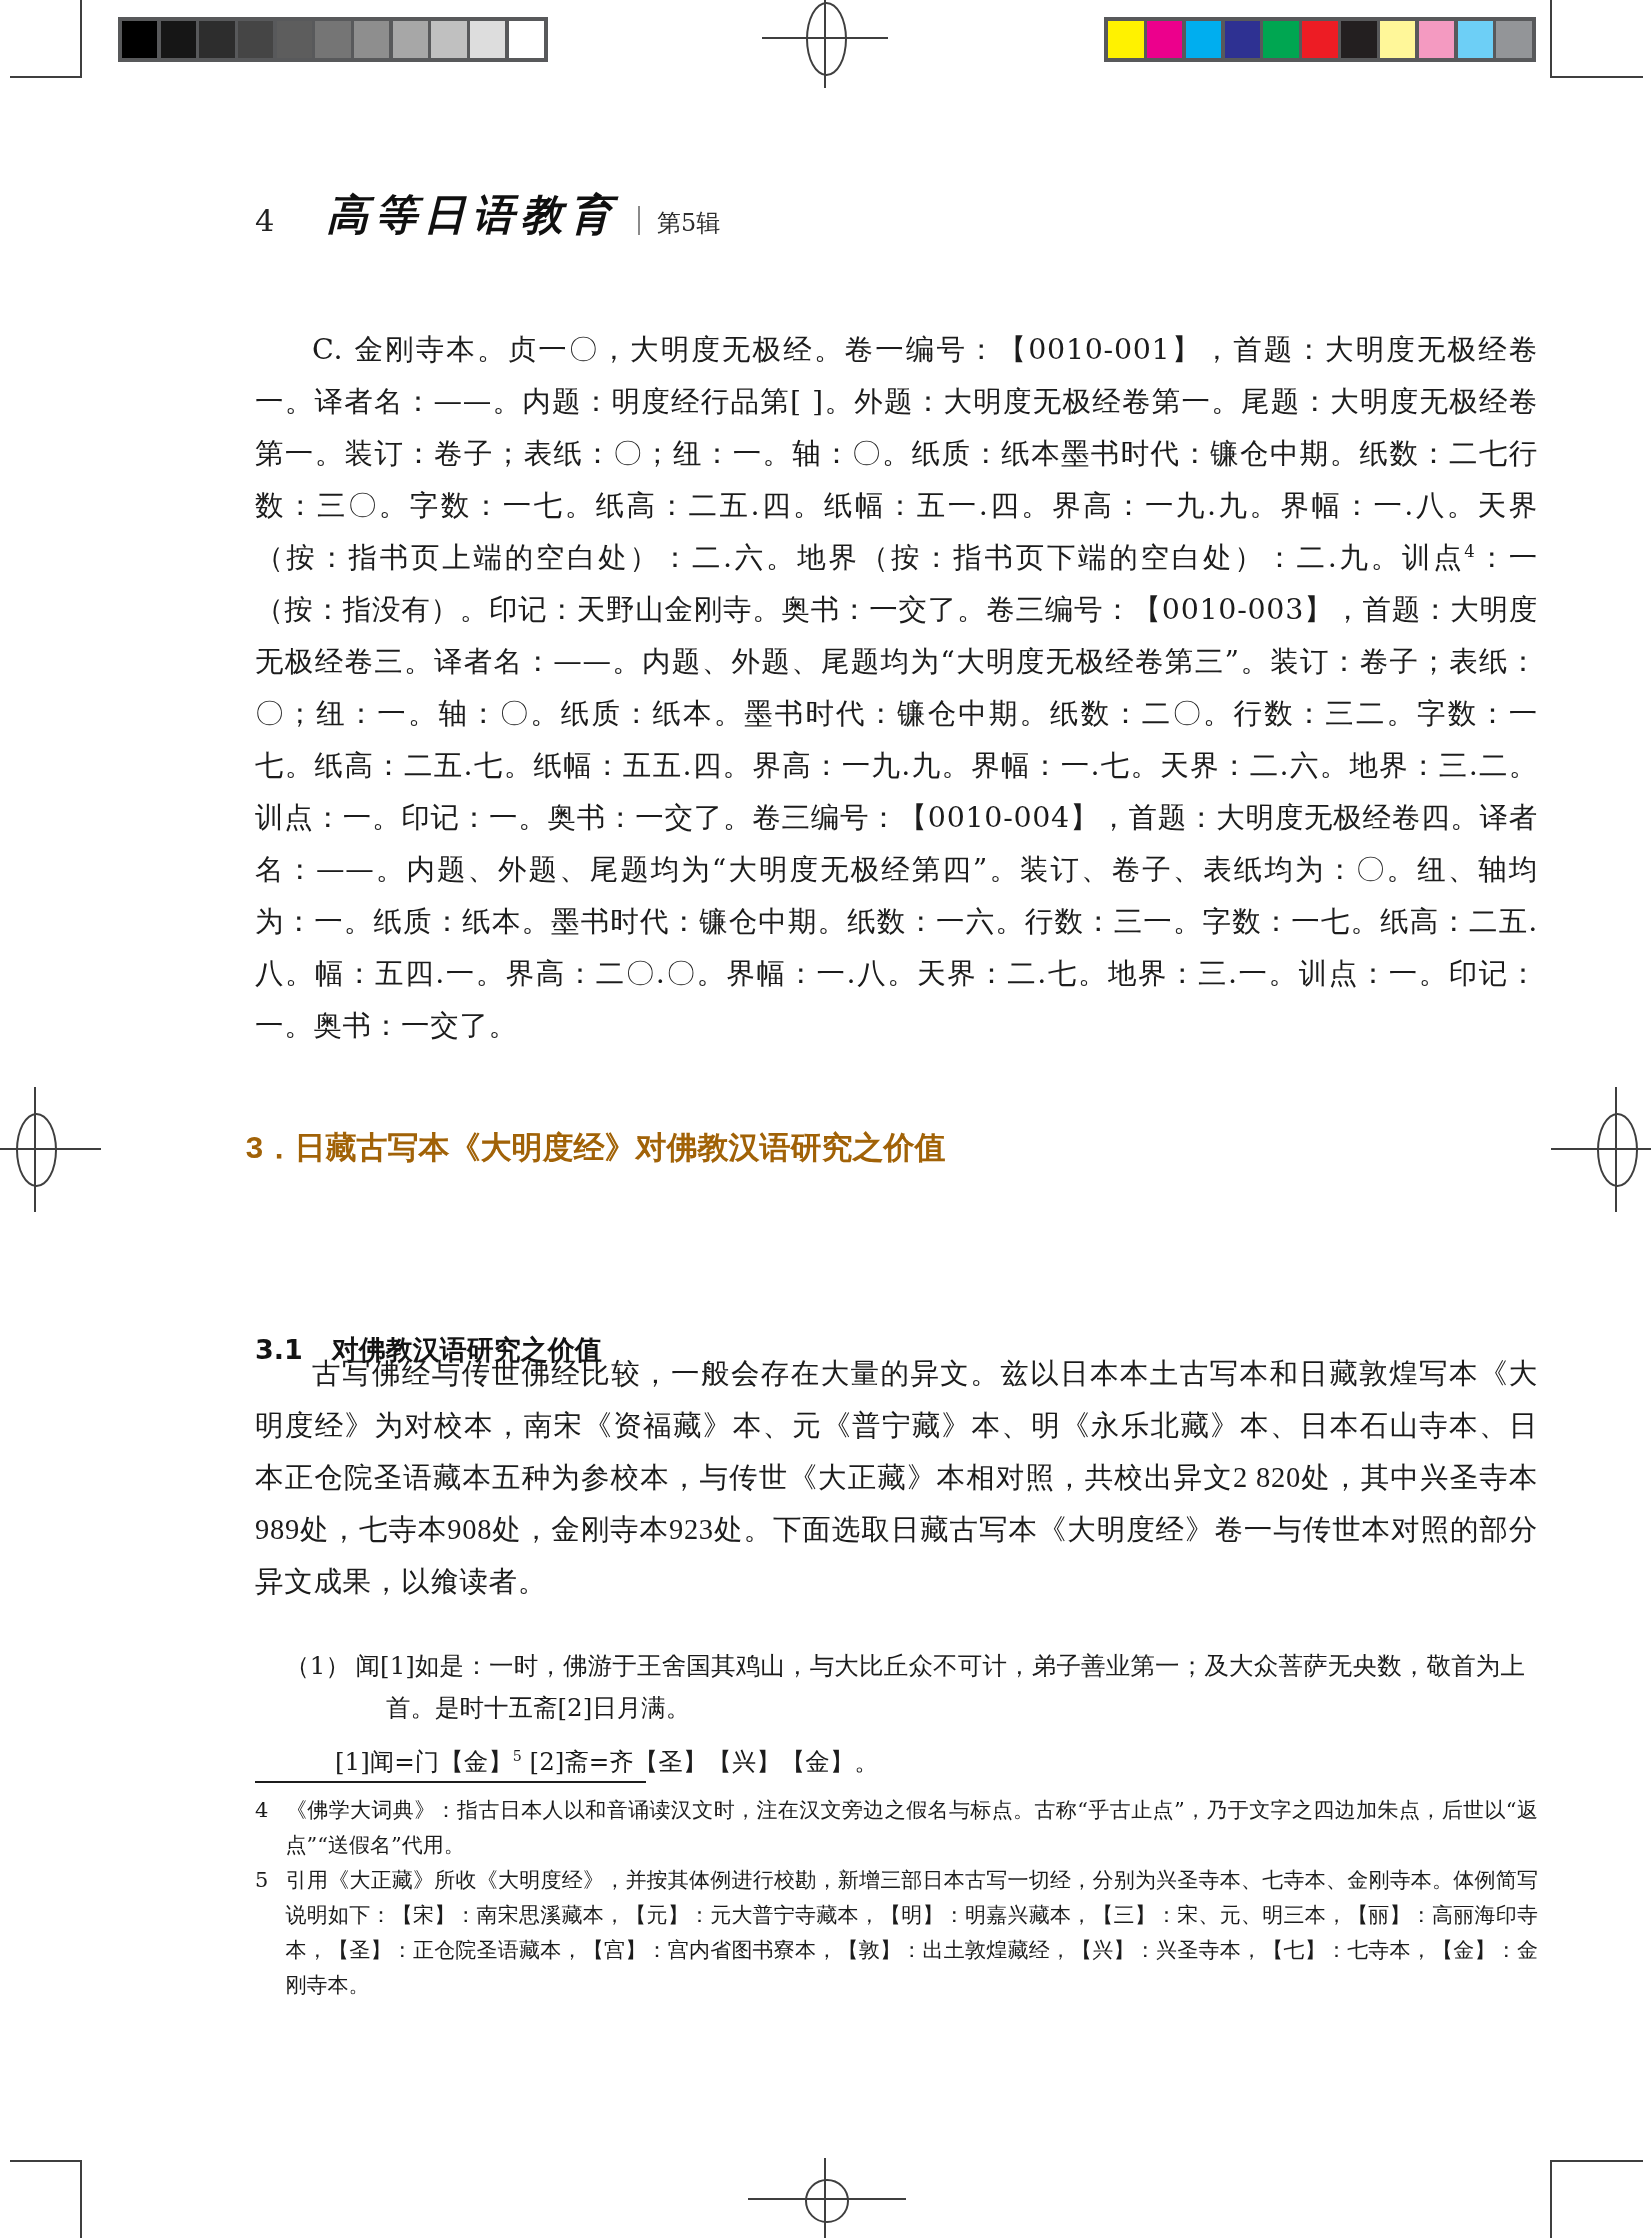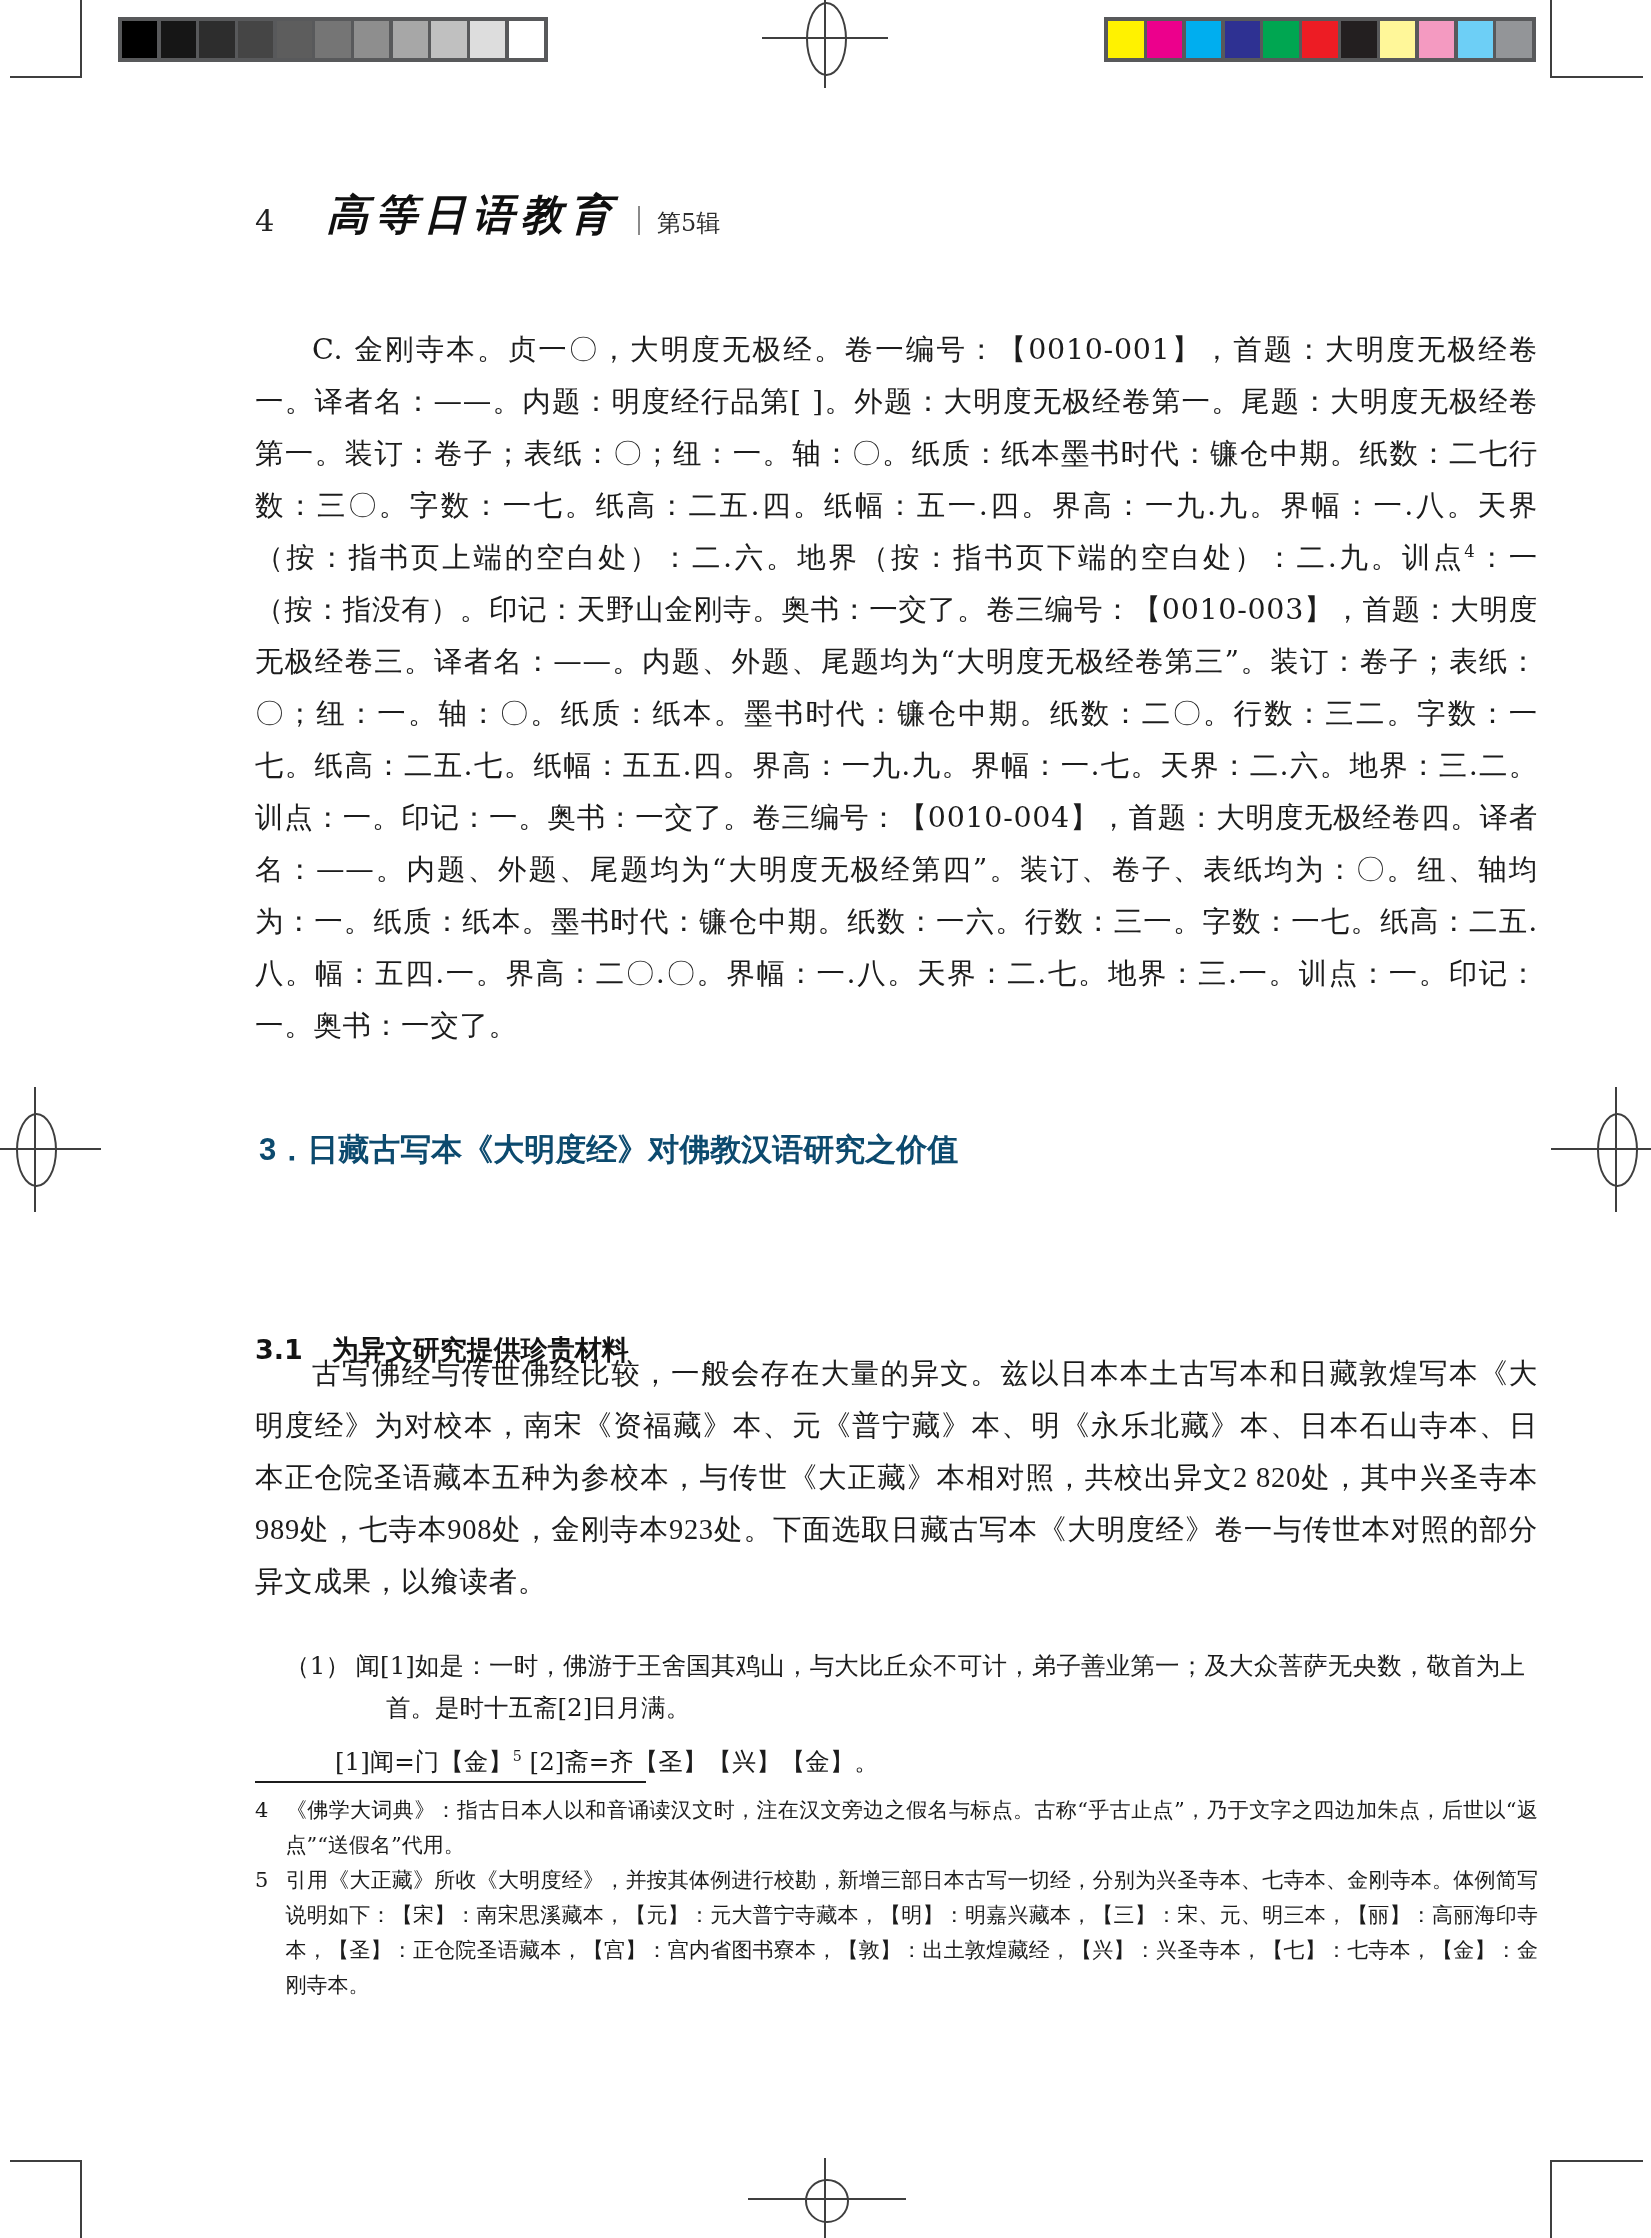--- a/index.html
+++ b/index.html
@@ -31,23 +31,23 @@
     font-size:42px; font-weight:bold; font-style:italic;
     letter-spacing:6.6px; line-height:1; margin-left:52px; color:#101010;
   }
   .header-divider { width:2px; height:29px; background:#8a8a8a; margin:0 17px 1.3px 20px; }
   .issue-label { font-size:24px; color:#2e2e2e; line-height:1.1; }
   
   .blk { position:absolute; left:255px; width:1283px; text-align:justify; }
   .para { font-size:28.5px; line-height:52px; letter-spacing:0.7px; text-indent:2em; margin:0; }
   sup.fnref { font-size:0.58em; vertical-align:super; line-height:0; }
   .section-heading {
-    position:absolute; left:259px; width:1283px; margin:0;
-    font-family:Liberation Sans, sans-serif;
-    font-weight:bold; font-size:31px; line-height:1.2; color:#0c4a6e;
+    position:absolute; left:245px; width:1283px; margin:0;
+    font-family:Liberation Mono, monospace;
+    font-weight:bold; font-size:31px; line-height:1.2; color:#a16207;
   }
   .sub-heading {
     position:absolute; left:255px; width:1283px; margin:0;
     font-family:"DejaVu Sans","Liberation Sans",sans-serif;
     font-weight:bold; font-size:27px; line-height:1.2; color:#141414;
     display:flex;
   }
   .sub-heading .num { margin-right:29px; }
   
   .example { position:absolute; left:285px; width:1240px; text-align:justify; }
@@ -130,21 +130,21 @@
   <div class="blk" style="top:324px;">
     <p class="para"><span>C. 金刚寺本。贞一〇，大明度无极经。卷一编号：【0010-001】，首题：大明度无极经卷一。译者名：——。内题：明度经行品第[ ]。外题：大明度无极经卷第一。尾题：大明度无极经卷第一。装订：卷子；表纸：〇；纽：一。轴：〇。纸质：纸本墨书时代：镰仓中期。纸数：二七行数：三〇。字数：一七。纸高：二五.四。纸幅：五一.四。界高：一九.九。界幅：一.八。天界（按：指书页上端的空白处）：二.六。地界（按：指书页下端的空白处）：二.九。训点</span><sup class="fnref">4</sup><span>：一（按：指没有）。印记：天野山金刚寺。奥书：一交了。卷三编号：【0010-003】，首题：大明度无极经卷三。译者名：——。内题、外题、尾题均为“大明度无极经卷第三”。装订：卷子；表纸：〇；纽：一。轴：〇。纸质：纸本。墨书时代：镰仓中期。纸数：二〇。行数：三二。字数：一七。纸高：二五.七。纸幅：五五.四。界高：一九.九。界幅：一.七。天界：二.六。地界：三.二。训点：一。印记：一。奥书：一交了。卷三编号：【0010-004】，首题：大明度无极经卷四。译者名：——。内题、外题、尾题均为“大明度无极经第四”。装订、卷子、表纸均为：〇。纽、轴均为：一。纸质：纸本。墨书时代：镰仓中期。纸数：一六。行数：三一。字数：一七。纸高：二五.八。幅：五四.一。界高：二〇.〇。界幅：一.八。天界：二.七。地界：三.一。训点：一。印记：一。奥书：一交了。</span></p>
   </div>
 
 
   <h2 class="section-heading" style="top:1131px;">3．日藏古写本《大明度经》对佛教汉语研究之价值</h2>
 
 
   <h3 class="sub-heading" style="top:1334px;">
     <span class="num">3.1</span>
-    <span>为异文研究提供珍贵材料</span>
+    <span>对佛教汉语研究之价值</span>
   </h3>
 
   <div class="blk" style="top:1348px;font-family:Liberation Serif, serif;">
     <p class="para">古写佛经与传世佛经比较，一般会存在大量的异文。兹以日本本土古写本和日藏敦煌写本《大明度经》为对校本，南宋《资福藏》本、元《普宁藏》本、明《永乐北藏》本、日本石山寺本、日本正仓院圣语藏本五种为参校本，与传世《大正藏》本相对照，共校出异文2 820处，其中兴圣寺本989处，七寺本908处，金刚寺本923处。下面选取日藏古写本《大明度经》卷一与传世本对照的部分异文成果，以飨读者。</p>
   </div>
 
   <div class="example" style="top:1645px;">
     <p class="quote"><span class="label">（1）</span><span>闻[1]如是：一时，佛游于王舍国其鸡山，与大比丘众不可计，弟子善业第一；及大众菩萨无央数，敬首为上首。是时十五斋[2]日月满。</span></p>
     <p class="note"><span>[1]闻=门【金】</span><sup class="fnref">5</sup><span> [2]斋=齐【圣】【兴】【金】。</span></p>
   </div>

